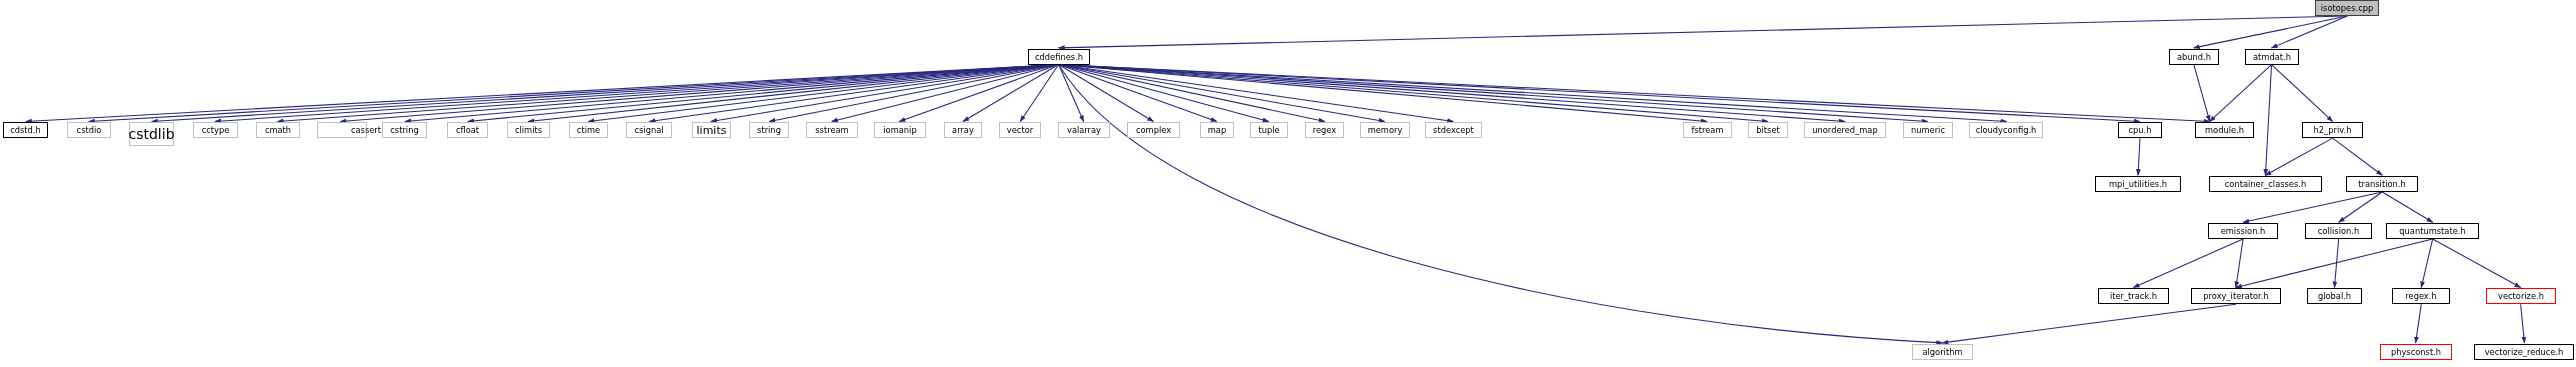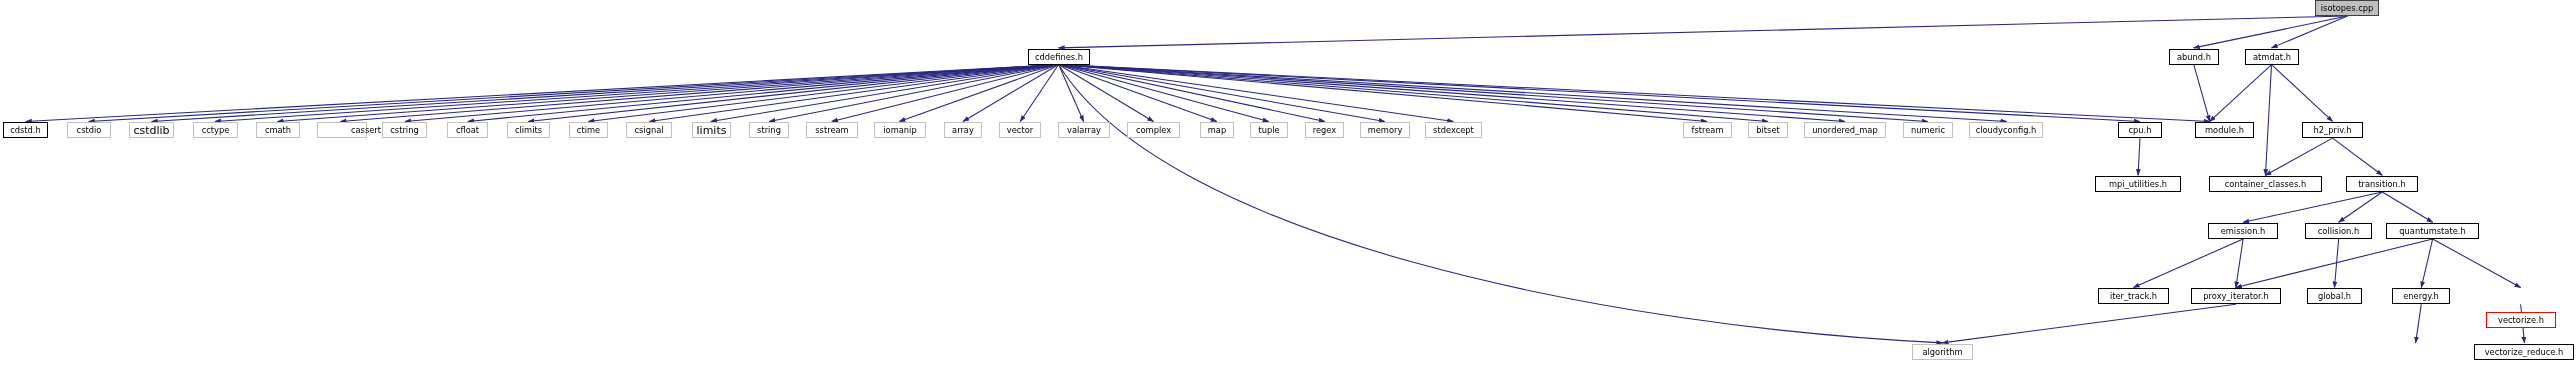--- a/index.html
+++ b/index.html
@@ -25,21 +25,21 @@
     line-height:1;
     z-index:5;
   }
   .node .lbl{
     display:block;
     text-align:left;
     pointer-events:none;
   }
   .node.hdr{ border:1.5px solid #000000; }
   .node.root{ background:#bfbfbf; border:1.5px solid #404040; }
-  .node.warn{ border:1.5px solid #ff0000;margin-top:24px; }
+  .node.warn{ border:1.5px solid #ff0000; }
 </style>
 </head>
 <body>
 
 <div id="canvas">
   <svg id="edges" viewBox="0 0 3397 485" xmlns="http://www.w3.org/2000/svg">
     <defs>
       <marker id="arrow" markerWidth="9" markerHeight="9" refX="8" refY="3.2" orient="auto" markerUnits="userSpaceOnUse">
         <path d="M0,0 L9,3.2 L0,6.4 z" fill="#27277f"></path>
       </marker>
@@ -113,21 +113,21 @@
       </div>
       <div class="node hdr" style="left: 2245px; top: 49px; width: 54px; height: 16px; font-size: 8.3px;">
         <span class="lbl">atmdat.h</span>
       </div>
       <div class="node hdr" style="left: 3px; top: 122px; width: 45px; height: 16px; font-size: 8.3px;">
         <span class="lbl">cdstd.h</span>
       </div>
       <div class="node sys" style="left: 67px; top: 122px; width: 44px; height: 16px; font-size: 8.3px;">
         <span class="lbl">cstdio</span>
       </div>
-      <div class="node sys" style="left: 129px; top: 122px; width: 45px; height: 16px; font-size: 11px;">
+      <div class="node sys" style="left: 129px; top: 122px; width: 45px; height: 24px; font-size: 14px;">
         <span class="lbl">cstdlib</span>
       </div>
       <div class="node sys" style="left: 193px; top: 122px; width: 45px; height: 16px; font-size: 8.3px;">
         <span class="lbl">cctype</span>
       </div>
       <div class="node sys" style="left: 256px; top: 122px; width: 44px; height: 16px; font-size: 8.3px;">
         <span class="lbl">cmath</span>
       </div>
       <div class="node sys" style="left: 317px; top: 122px; width: 47px; height: 16px; font-size: 8.3px; padding-left: 48px;">
         <span class="lbl">cassert</span>
@@ -231,21 +231,21 @@
       <div class="node hdr" style="left: 2098px; top: 288px; width: 71px; height: 16px; font-size: 8.3px;">
         <span class="lbl">iter_track.h</span>
       </div>
       <div class="node hdr" style="left: 2191px; top: 288px; width: 90px; height: 16px; font-size: 8.3px;">
         <span class="lbl">proxy_iterator.h</span>
       </div>
       <div class="node hdr" style="left: 2307px; top: 288px; width: 55px; height: 16px; font-size: 8.3px;">
         <span class="lbl">global.h</span>
       </div>
       <div class="node hdr" style="left: 2392px; top: 288px; width: 58px; height: 16px; font-size: 8.3px;">
-        <span class="lbl">energy.h</span>
+        <span class="lbl">regex.h</span>
       </div>
       <div class="node warn" style="left: 2486px; top: 288px; width: 70px; height: 16px; font-size: 8.3px;">
         <span class="lbl">vectorize.h</span>
       </div>
       <div class="node sys" style="left: 1912px; top: 344px; width: 61px; height: 16px; font-size: 8.3px;">
         <span class="lbl">algorithm</span>
       </div>
       <div class="node warn" style="left: 2380px; top: 344px; width: 72px; height: 16px; font-size: 8.3px;">
         <span class="lbl">physconst.h</span>
       </div>

